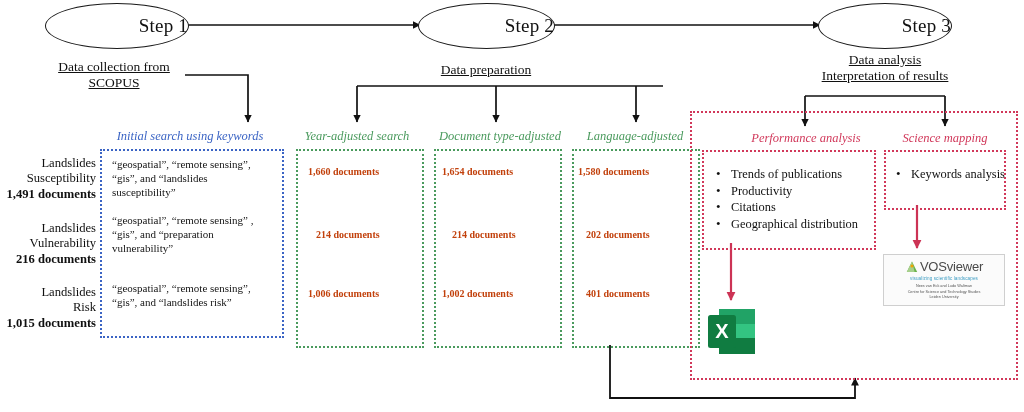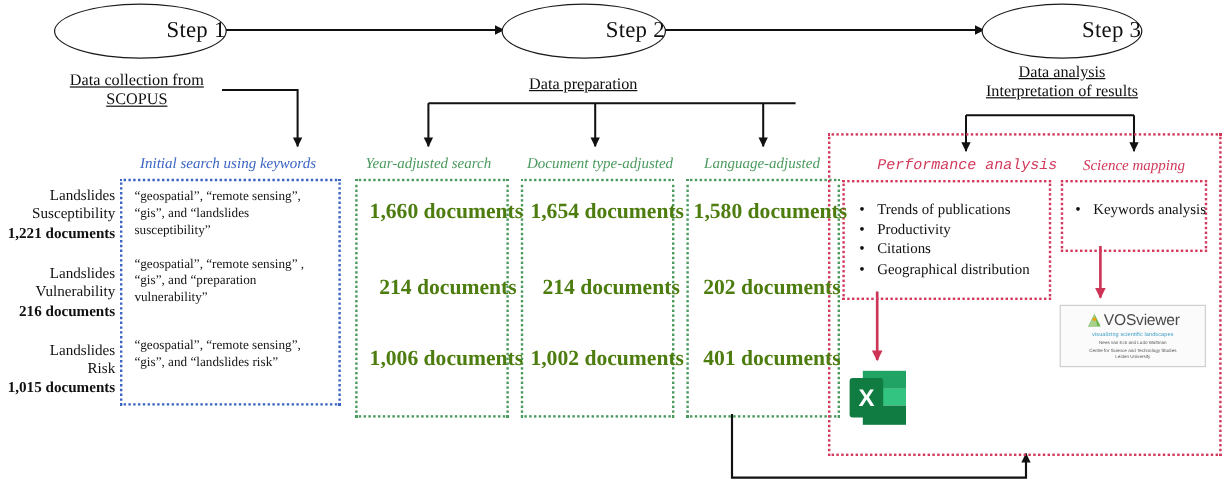--- a/index.html
+++ b/index.html
@@ -83,23 +83,23 @@
     position: absolute;
     font-size: 11px;
     color: #141414;
     line-height: 1.28;
     width: 160px;
   }
 
   
   .doc-count {
     position: absolute;
-    font-size: 18px;
+    font-size: 10px;
     font-weight: bold;
-    color: #4d7c0f;
+    color: #c2410c;
     white-space: nowrap;
   }
 
   
   .bullet-list {
     position: absolute;
     font-size: 12.4px;
     color: #101010;
     line-height: 1.33;
     list-style: none;
@@ -221,37 +221,37 @@
   </div>
   <div class="stage-caption" style="left:790px; top:52px; width:190px;">
     <div><span>Data analysis</span></div>
     <div><span>Interpretation of results</span></div>
   </div>
 
   <div class="col-header" style="left:290px; top:129px; width:134px; color:#4a9a5d;">Year-adjusted search</div>
   <div class="col-header" style="left:96px; top:129px; width:188px; color:#3b64c4;">Initial search using keywords</div>
   <div class="col-header" style="left:426px; top:129px; width:148px; color:#4a9a5d;">Document type-adjusted</div>
   <div class="col-header" style="left:572px; top:129px; width:126px; color:#4a9a5d;">Language-adjusted</div>
-  <div class="col-header" style="left:722px; top:131px; width:168px; color:#d1385a;font-family:Liberation Mono, monospace;">Performance analysis</div>
+  <div class="col-header" style="left:722px; top:131px; width:168px; color:#d1385a;">Performance analysis</div>
   <div class="col-header" style="left:880px; top:131px; width:130px; color:#d1385a;">Science  mapping</div>
 
   <div class="dotted-box blue-box" style="left:100px; top:149px; width:180px; height:185px;"></div>
 
   <div class="dotted-box green-box" style="left:296px; top:149px; width:124px; height:195px;"></div>
   <div class="dotted-box green-box" style="left:434px; top:149px; width:124px; height:195px;"></div>
   <div class="dotted-box green-box" style="left:572px; top:149px; width:124px; height:195px;"></div>
 
   <div class="dotted-box red-box" style="left:690px; top:111px; width:324px; height:265px;"></div>
   <div class="dotted-box red-box" style="left:702px; top:150px; width:170px; height:96px;"></div>
   <div class="dotted-box red-box" style="left:884px; top:150px; width:118px; height:56px;"></div>
 
   <div class="left-label" style="left:0px; top:156px; width:96px;">
     <div>Landslides</div>
     <div>Susceptibility</div>
-    <div class="docs">1,221 documents</div>
+    <div class="docs">1,491 documents</div>
   </div>
   <div class="left-label" style="left:0px; top:221px; width:96px;">
     <div>Landslides</div>
     <div>Vulnerability</div>
     <div class="docs">216 documents</div>
   </div>
   <div class="left-label" style="left:0px; top:285px; width:96px;">
     <div>Landslides</div>
     <div>Risk</div>
     <div class="docs">1,015 documents</div>

